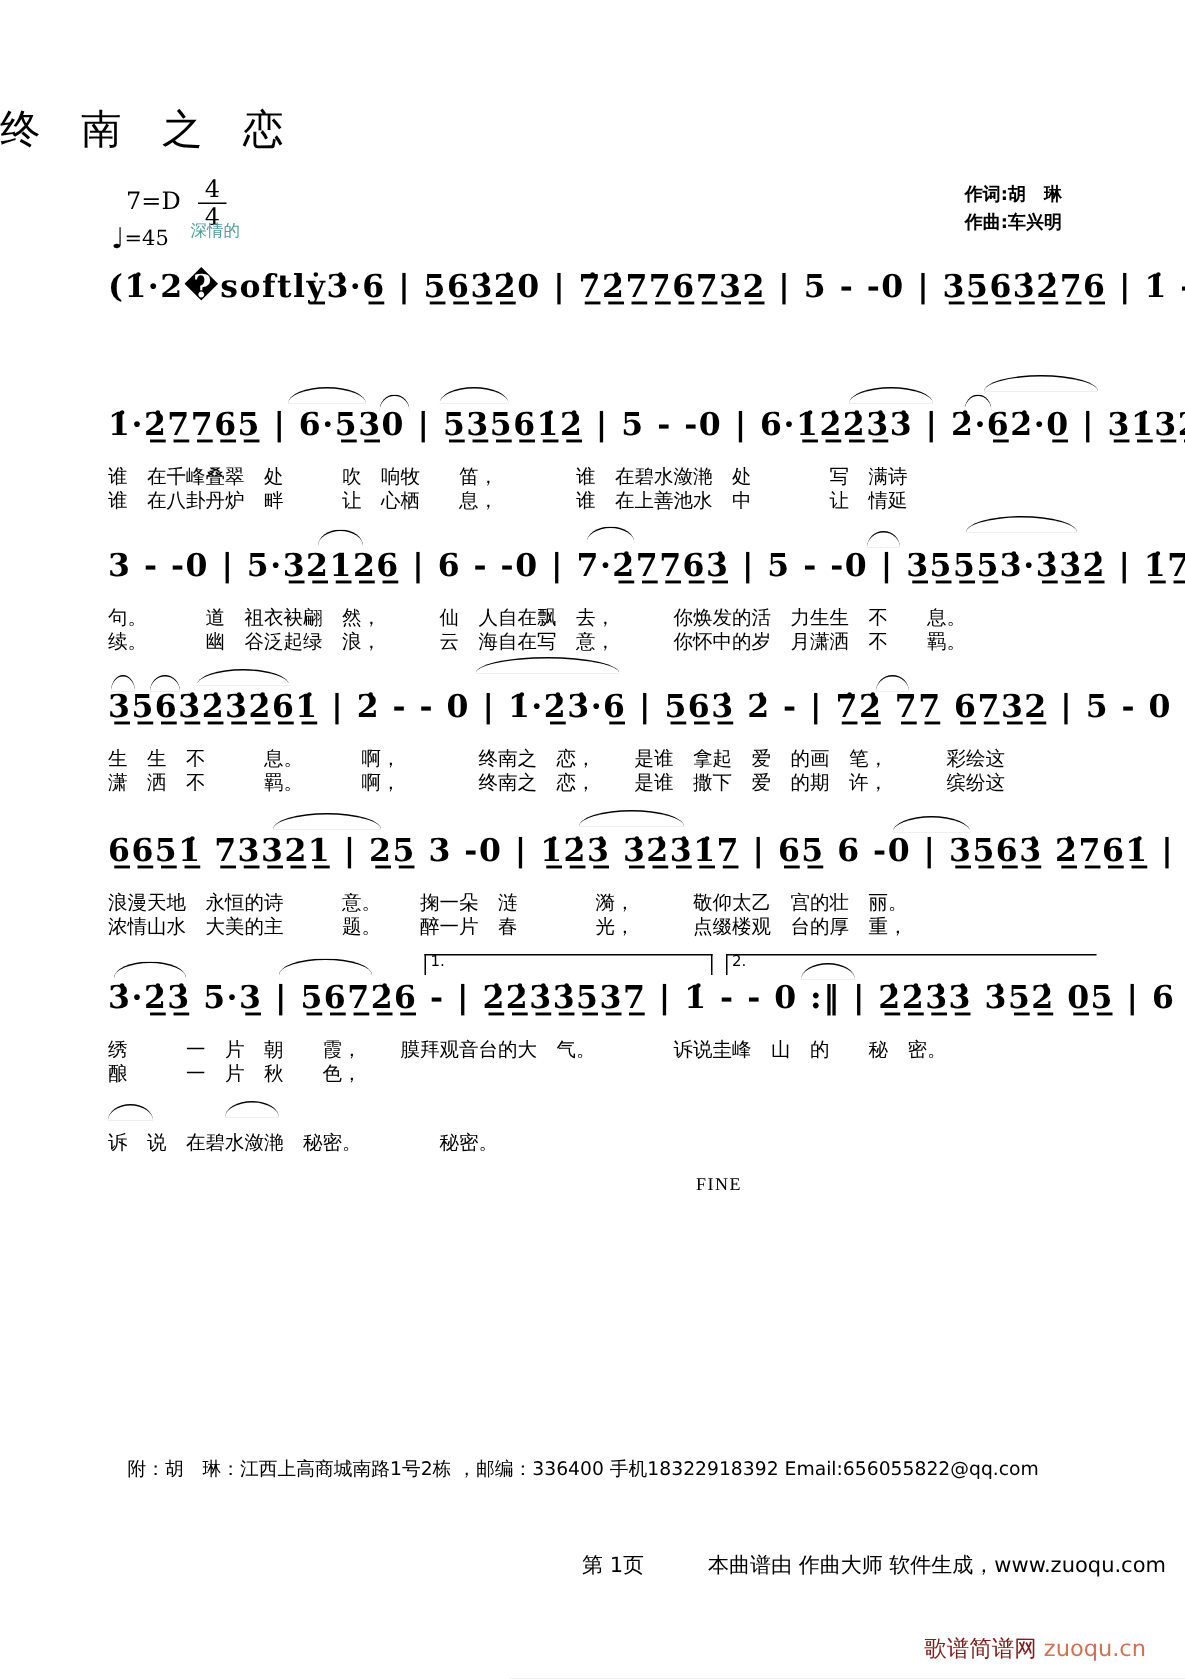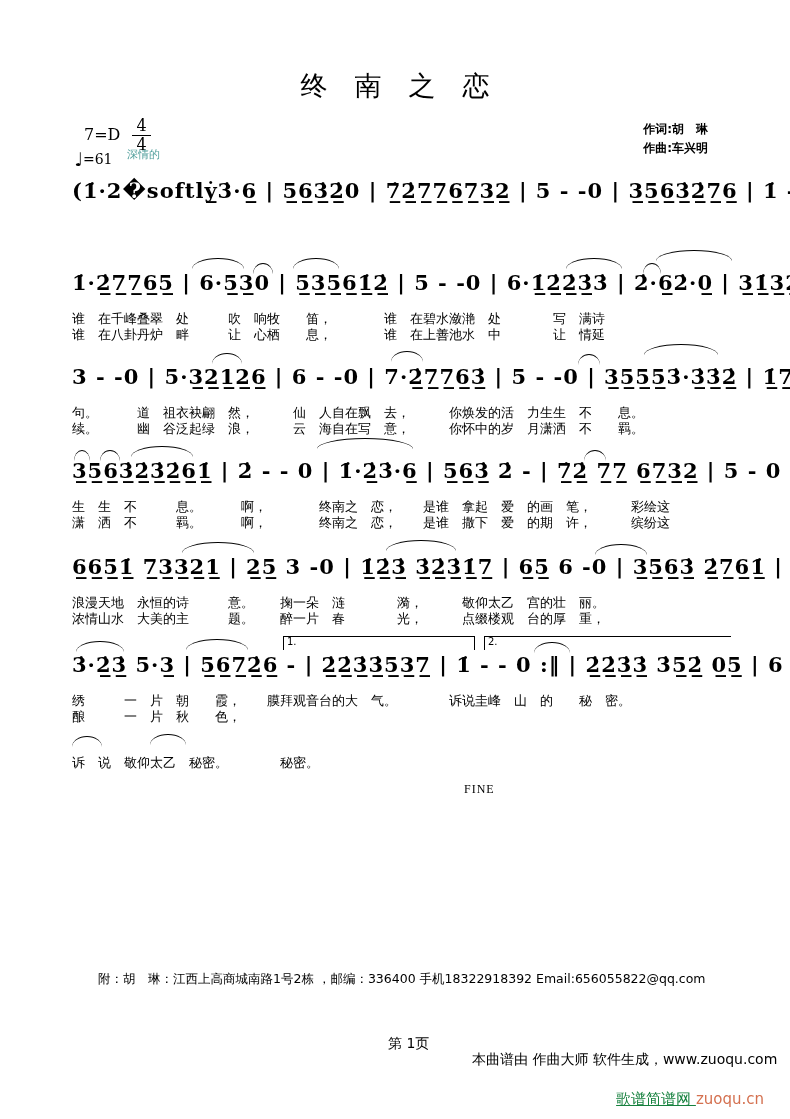--- a/index.html
+++ b/index.html
@@ -1,18 +1,18 @@
 <!DOCTYPE html>
 <html><head>
 <meta charset="utf-8">
 <style>
   html,body{margin:0;padding:0;background:#e8e8e8;}
   .page{position:relative;width:790px;height:1119px;background:#ffffff;margin:0 auto;
         font-family:"DejaVu Sans",sans-serif;color:#000;overflow:hidden;}
-  .title{position:absolute;top:68px;left:0;right:0;margin:0;text-align:center;
+  .title{position:absolute;top:68px;left:0;right:0;margin:0;
          font-family:"DejaVu Serif",serif;font-weight:500;font-size:27px;white-space:pre;}
   .keysig{position:absolute;left:84px;top:118px;font-family:"DejaVu Serif",serif;font-size:16px;}
   .frac{display:inline-block;text-align:center;vertical-align:middle;margin-left:12px;line-height:1.0;}
   .frac .num{display:block;border-bottom:1.3px solid #000;padding:0 4px 1px;}
   .frac .den{display:block;padding-top:1px;}
   .tempo{position:absolute;left:74px;top:148px;font-family:"DejaVu Serif",serif;font-size:14px;}
   .tempo .note{font-size:19px;vertical-align:-2px;}
   .expr{font-size:11px;position:relative;top:-6px;margin-left:10px;}
   .credits{position:absolute;right:82px;top:120px;font-size:12px;font-weight:bold;line-height:1.6;}
   .system{position:absolute;left:72px;}
@@ -21,39 +21,39 @@
   .lyrics{margin-top:13px;}
   .lyric-line{font-size:13px;line-height:16px;white-space:pre;}
   .slur{position:absolute;height:10px;border-top:1.6px solid #000;
         border-radius:50% 50% 0 0 / 100% 100% 0 0;}
   .volta{position:absolute;height:13px;border-top:1.2px solid #000;border-left:1.2px solid #000;
          font-size:10px;font-family:"DejaVu Sans",sans-serif;}
   .volta.v1{border-right:1.2px solid #000;}
   .volta span{position:relative;top:-1px;left:3px;}
   .fine{position:absolute;left:464px;top:782px;font-size:12px;
         font-family:Liberation Serif, serif;letter-spacing:1px;}
-  .contact{position:absolute;left:98px;top:971px;font-size:12.5px;line-height:1.3;}
+  .contact{position:absolute;left:85px;top:971px;font-size:12.5px;line-height:1.3;}
   .contact .l2{padding-left:25px;}
   .page-number{position:absolute;left:388px;top:1035px;font-size:14px;}
-  .generator{position:absolute;left:472px;top:1035px;font-size:14px;margin-top:16px;}
+  .generator{position:absolute;left:472px;top:1035px;font-size:14px;}
   .watermark{position:absolute;right:26px;top:1090px;font-size:15px;}
 </style>
 </head>
 <body>
 
 <div class="page">
 
   <h1 class="title">终　南　之　恋</h1>
 
   <div class="keysig">
     <span>7=D</span><span class="frac"><span class="num">4</span><span class="den">4</span></span>
   </div>
 
   <div class="tempo">
-    <span class="note">♩</span><span>=61</span>
+    <span class="note">♩</span><span>=45</span>
     <span class="expr" id="expr" style="color: rgb(79, 158, 155);">深情的</span>
   </div>
 
   <div class="credits">
     <div>作词:胡　琳</div>
     <div>作曲:车兴明</div>
   </div>
 
   <div class="system" style="top:176px">
     <div class="notation">(1̇·2�softlẏ̲3̇·6̲ | 5̲6̲3̲̇2̲̇0 | 7̲̇2̲̇7̲7̲6̲7̲3̲2̲ | 5 - -0 | 3̲5̲6̲3̲̇2̲̇7̲6̲ | 1̇ - -0 | 1̲2̲3̲4̲5̲000)|</div>
@@ -89,21 +89,21 @@
   </div>
   <div class="system" style="top:650px">
     <div class="notation">3̇·2̲̇3̲̇ 5·3̲ | 5̲6̲7̲2̲̇6̲ - | 2̲̇2̲̇3̲̇3̲̇5̲3̲7̲ | 1̇ - - 0 :‖ | 2̲̇2̲̇3̲̇3̲̇ 3̇5̲2̲̇ 0̲5̲ | 6 - - 0|</div>
     <div class="lyrics">
         <div class="lyric-line">绣　　　一　片　朝　　霞，　　膜拜观音台的大　气。　　　　诉说圭峰　山　的　　秘　密。</div>
         <div class="lyric-line">酿　　　一　片　秋　　色，</div>
       </div>
   </div>
   <div class="system" style="top:742px">
     <div class="lyrics">
-        <div class="lyric-line">诉　说　敬仰太乙　秘密。　　　　秘密。</div>
+        <div class="lyric-line">诉　说　在碧水潋滟　秘密。　　　　秘密。</div>
       </div>
   </div>
 
   <div class="volta v1" style="left:283px;top:636px;width:190px"><span>1.</span></div>
   <div class="volta" style="left:484px;top:636px;width:246px"><span>2.</span></div>
 
   <div class="fine">FINE</div>
 
   <div class="slur" style="left:192px;top:258px;width:52px"></div>
   <div class="slur" style="left:253px;top:263px;width:20px"></div>
@@ -128,16 +128,16 @@
   <div class="slur" style="left:534px;top:642px;width:36px"></div>
   <div class="slur" style="left:72px;top:736px;width:30px"></div>
   <div class="slur" style="left:150px;top:734px;width:36px"></div>
 
   <div class="contact">
     <div class="l1">附：胡　琳：江西上高商城南路1号2栋 ，邮编：336400 手机18322918392  Email:656055822@qq.com</div>
   </div>
   <div class="page-number">第 1页</div>
   <div class="generator">本曲谱由 作曲大师 软件生成，www.zuoqu.com</div>
   <div class="watermark">
-    <span id="wm-site" style="color: #15803d; text-decoration: underline;">歌谱简谱网 </span><span id="wm-url" style="color: rgb(212, 112, 79);">zuoqu.cn</span>
+    <span id="wm-site" style="color: #7f1d1d;">歌谱简谱网 </span><span id="wm-url" style="color: rgb(212, 112, 79);">zuoqu.cn</span>
   </div>
 
 </div>
 
 </body></html>

